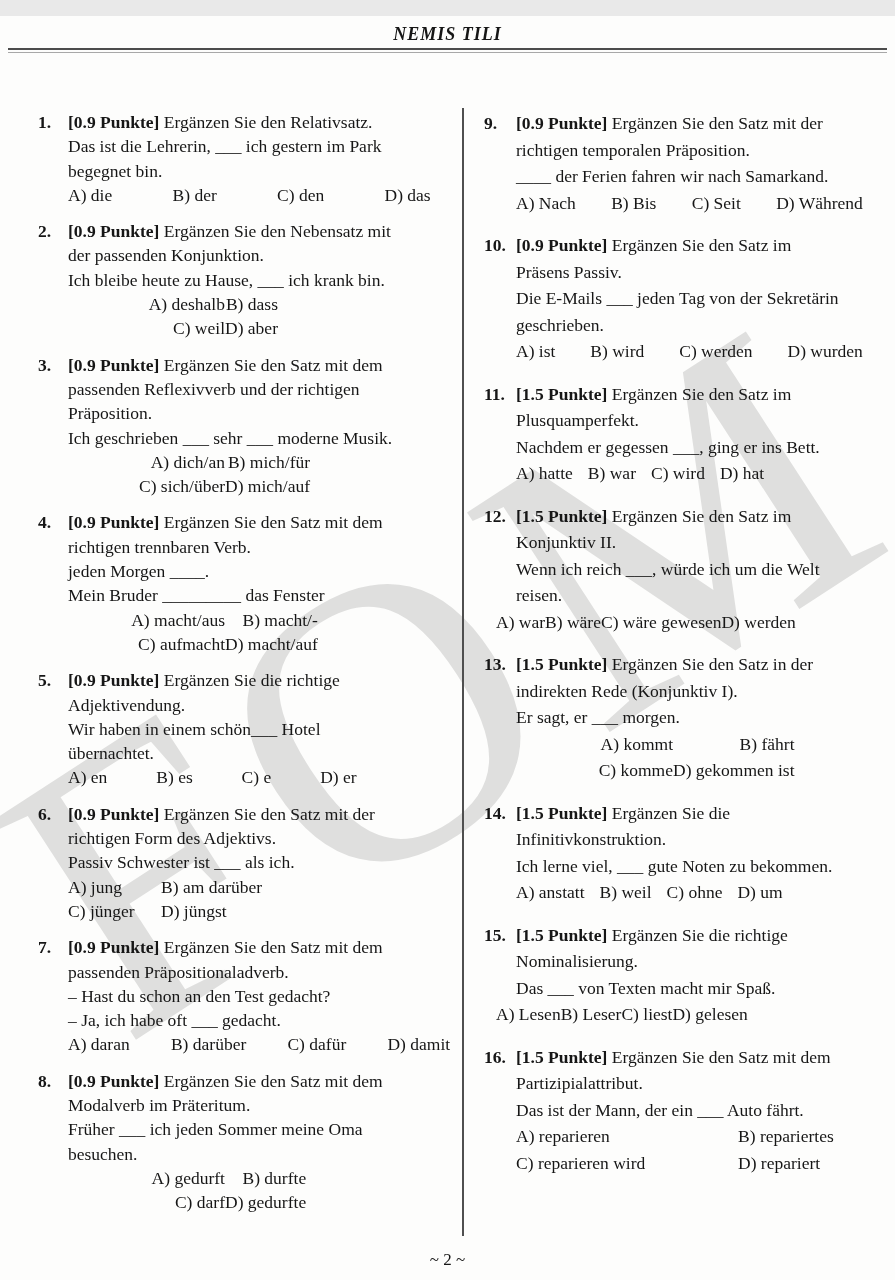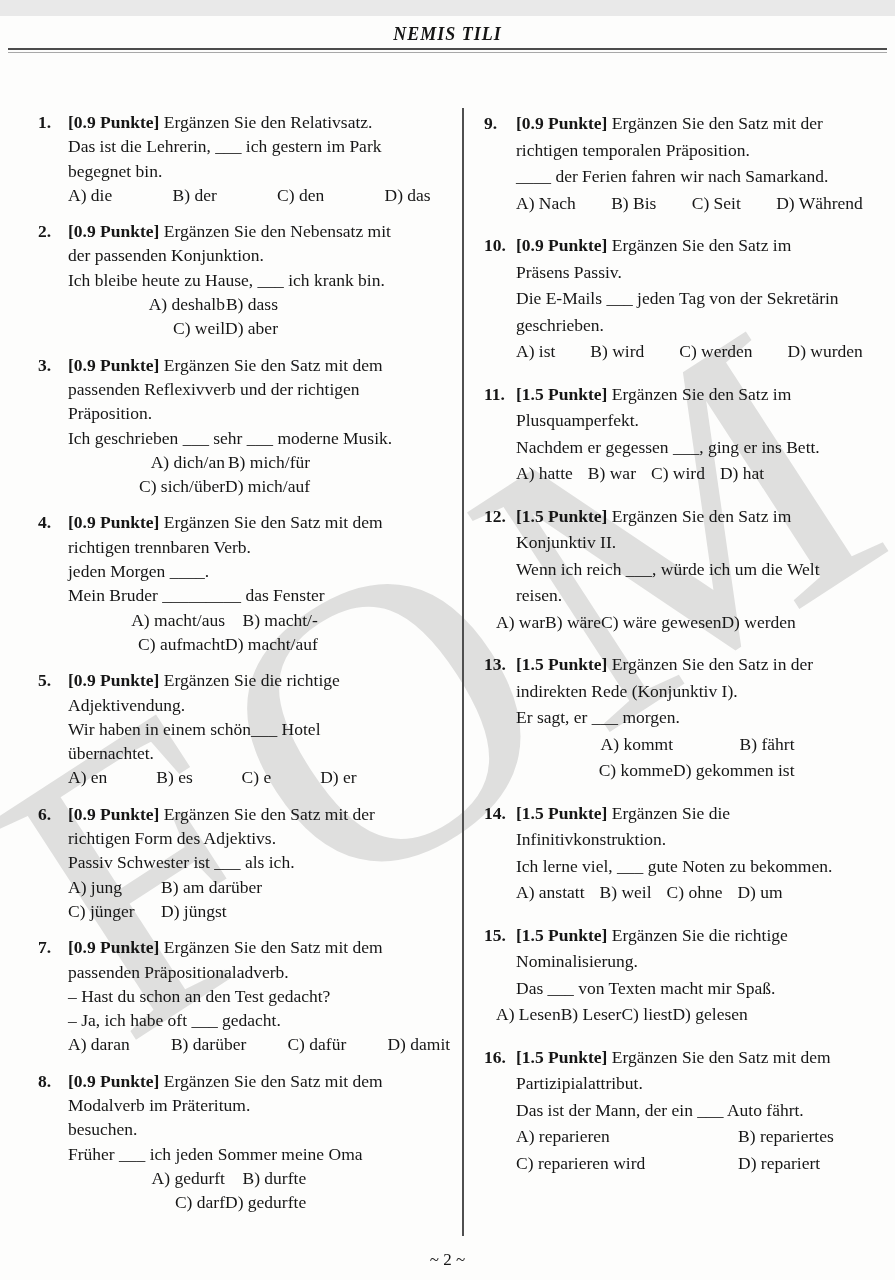--- a/index.html
+++ b/index.html
@@ -159,22 +159,22 @@
             <span class="opt">B) darüber</span>
             <span class="opt">C) dafür</span>
             <span class="opt">D) damit</span>
           </div>
   </div>
 
   <div class="q">
     <span class="qnum">8.</span>
     <div class="qhead"><span class="qpoints">[0.9 Punkte] </span><span class="qinstr">Ergänzen Sie den Satz mit dem</span><div class="qline">Modalverb im Präteritum.</div></div>
     <div class="qbody">
+            <div class="qline">Früher ___ ich jeden Sommer meine Oma</div>
             <div class="qline">besuchen.</div>
-            <div class="qline">Früher ___ ich jeden Sommer meine Oma</div>
           </div>
     <div class="qopts l-grid">
             <span class="opt">A) gedurft</span>
             <span class="opt">B) durfte</span>
             <span class="opt">C) darf</span>
             <span class="opt">D) gedurfte</span>
           </div>
   </div>
 </section>
     <section class="col col-right" id="col-right">

